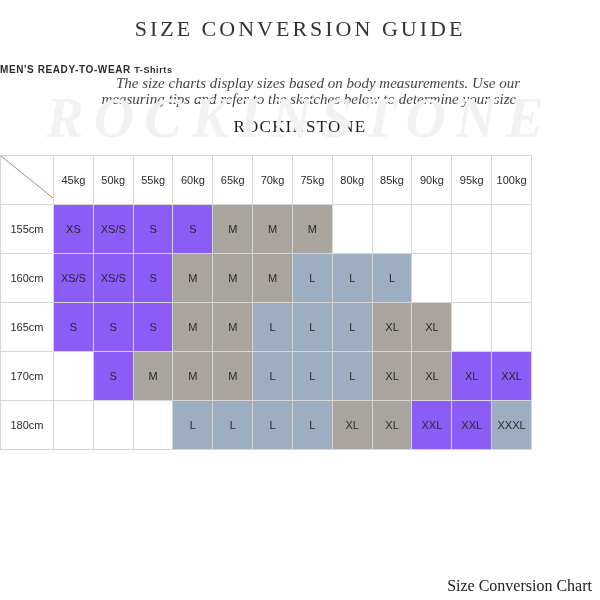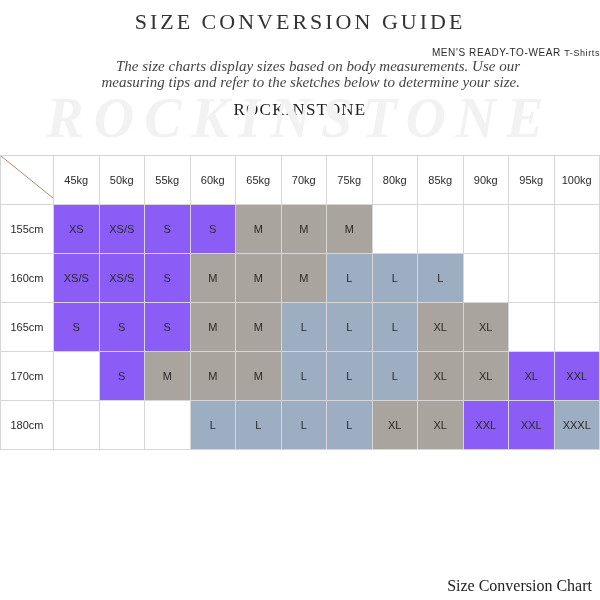--- a/index.html
+++ b/index.html
@@ -21,30 +21,30 @@
     height: 600px;
     box-sizing: border-box;
   }
   
   .title {
     text-align: center;
     font-family: "Liberation Serif", serif;
     font-size: 22px;
     letter-spacing: 3px;
     color: #333;
-    padding-top: 9px;
+    padding-top: 16px;
     font-weight: 400;
   }
   .subtitle {
-    text-align: right;
+    text-align: left;
     font-size: 10px;
-    font-weight: normal;
+    font-weight: bold;
     letter-spacing: 0.6px;
     color: #2b2b2b;
-    margin-top: 12px;
+    margin-top: 22px;
   }
   .subtitle .small {
     font-size: 9px;
   }
   .desc {
     text-align: right;
     font-family: "Liberation Serif", serif;
     font-style: italic;
     font-size: 15px;
     color: #444;
@@ -80,21 +80,21 @@
   
   .table-wrap {
     position: absolute;
     top: 155px;
     left: 0;
     width: 600px;
     z-index: 2;
   }
   table.chart {
     border-collapse: collapse;
-    width: 600px;
+    width: 532px;
     table-layout: fixed;
   }
   table.chart td {
     border: 1px solid #d6d6d6;
     height: 46px;
     text-align: center;
     vertical-align: middle;
     font-size: 11px;
     color: #2a2a2a;
   }

